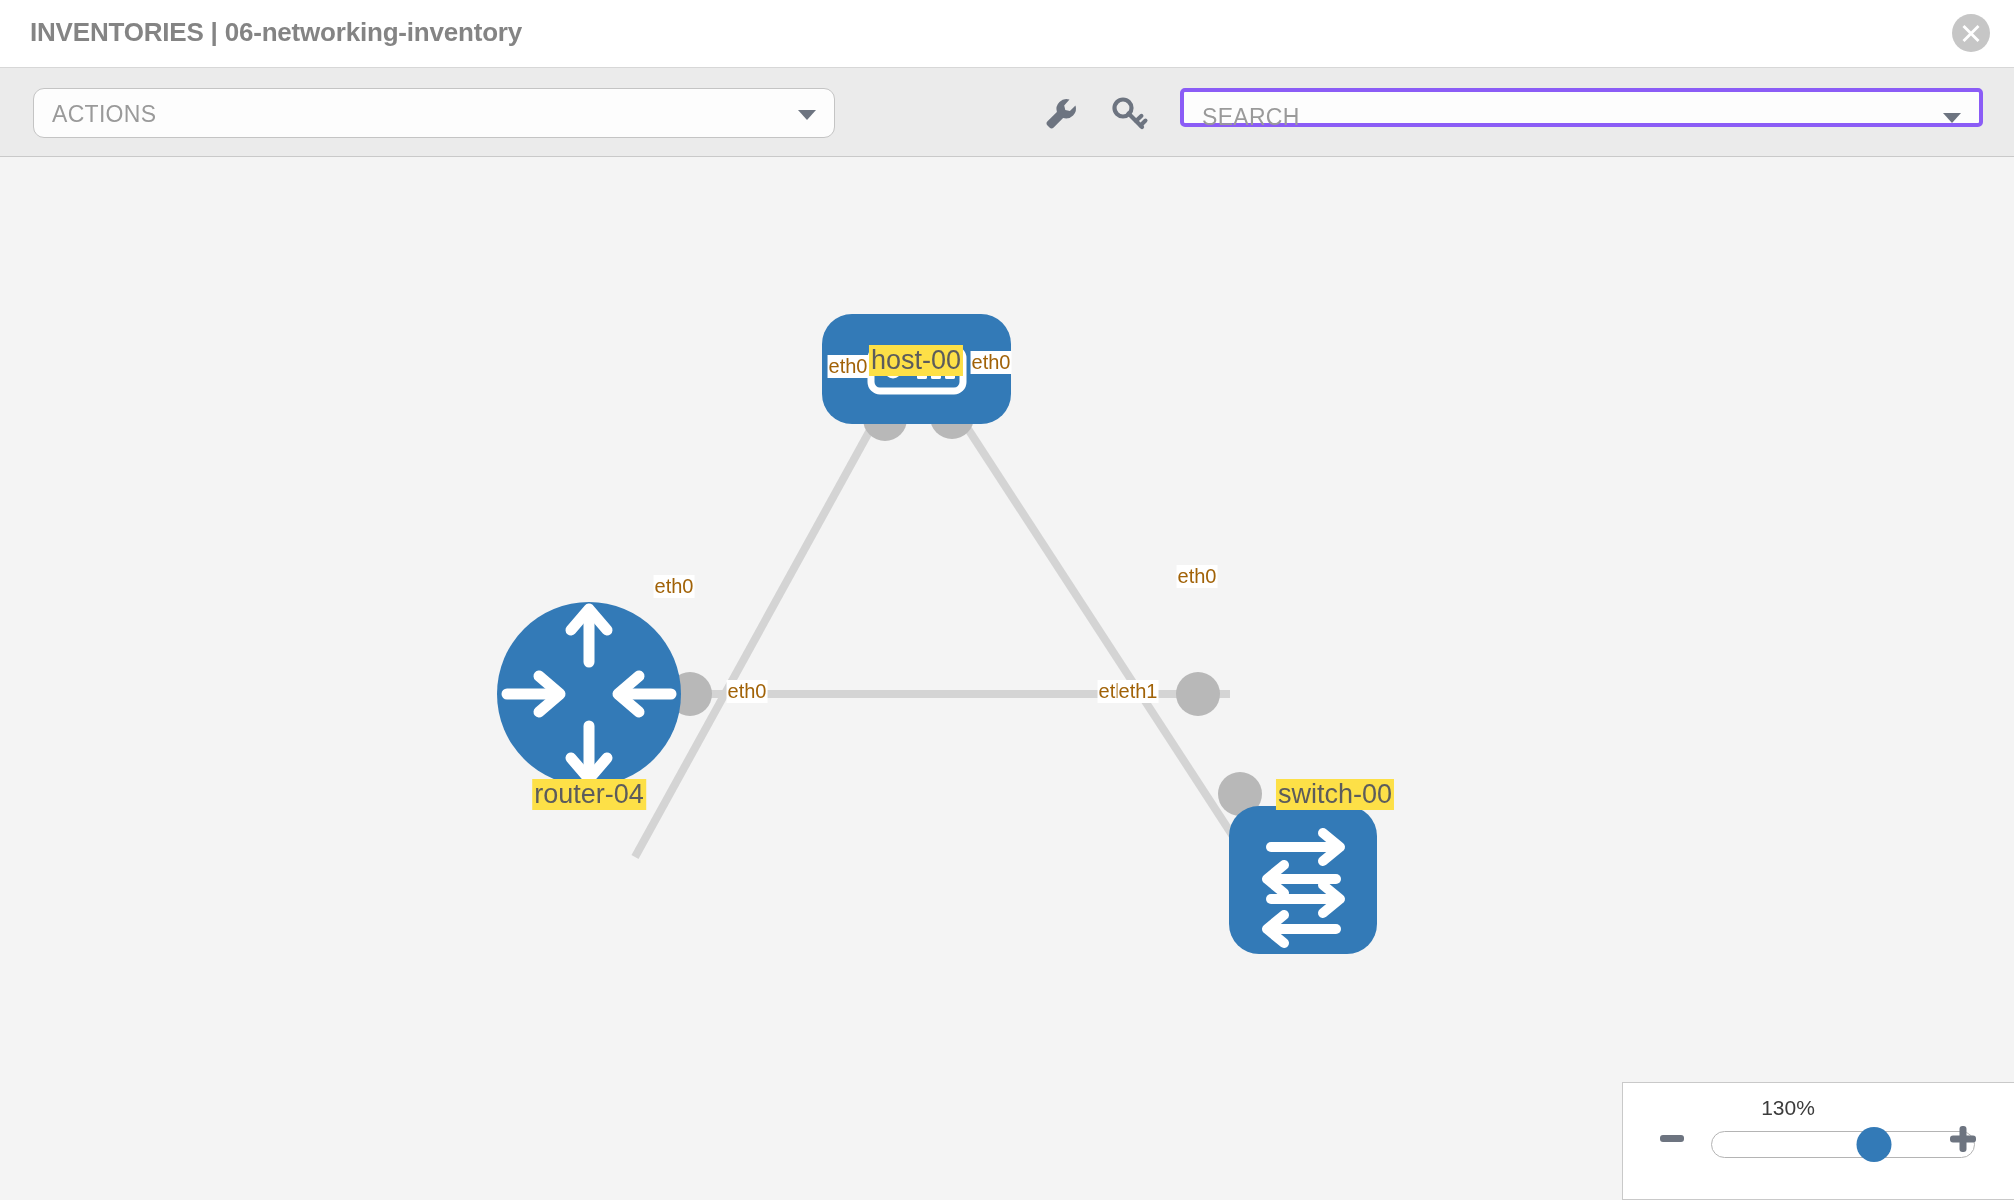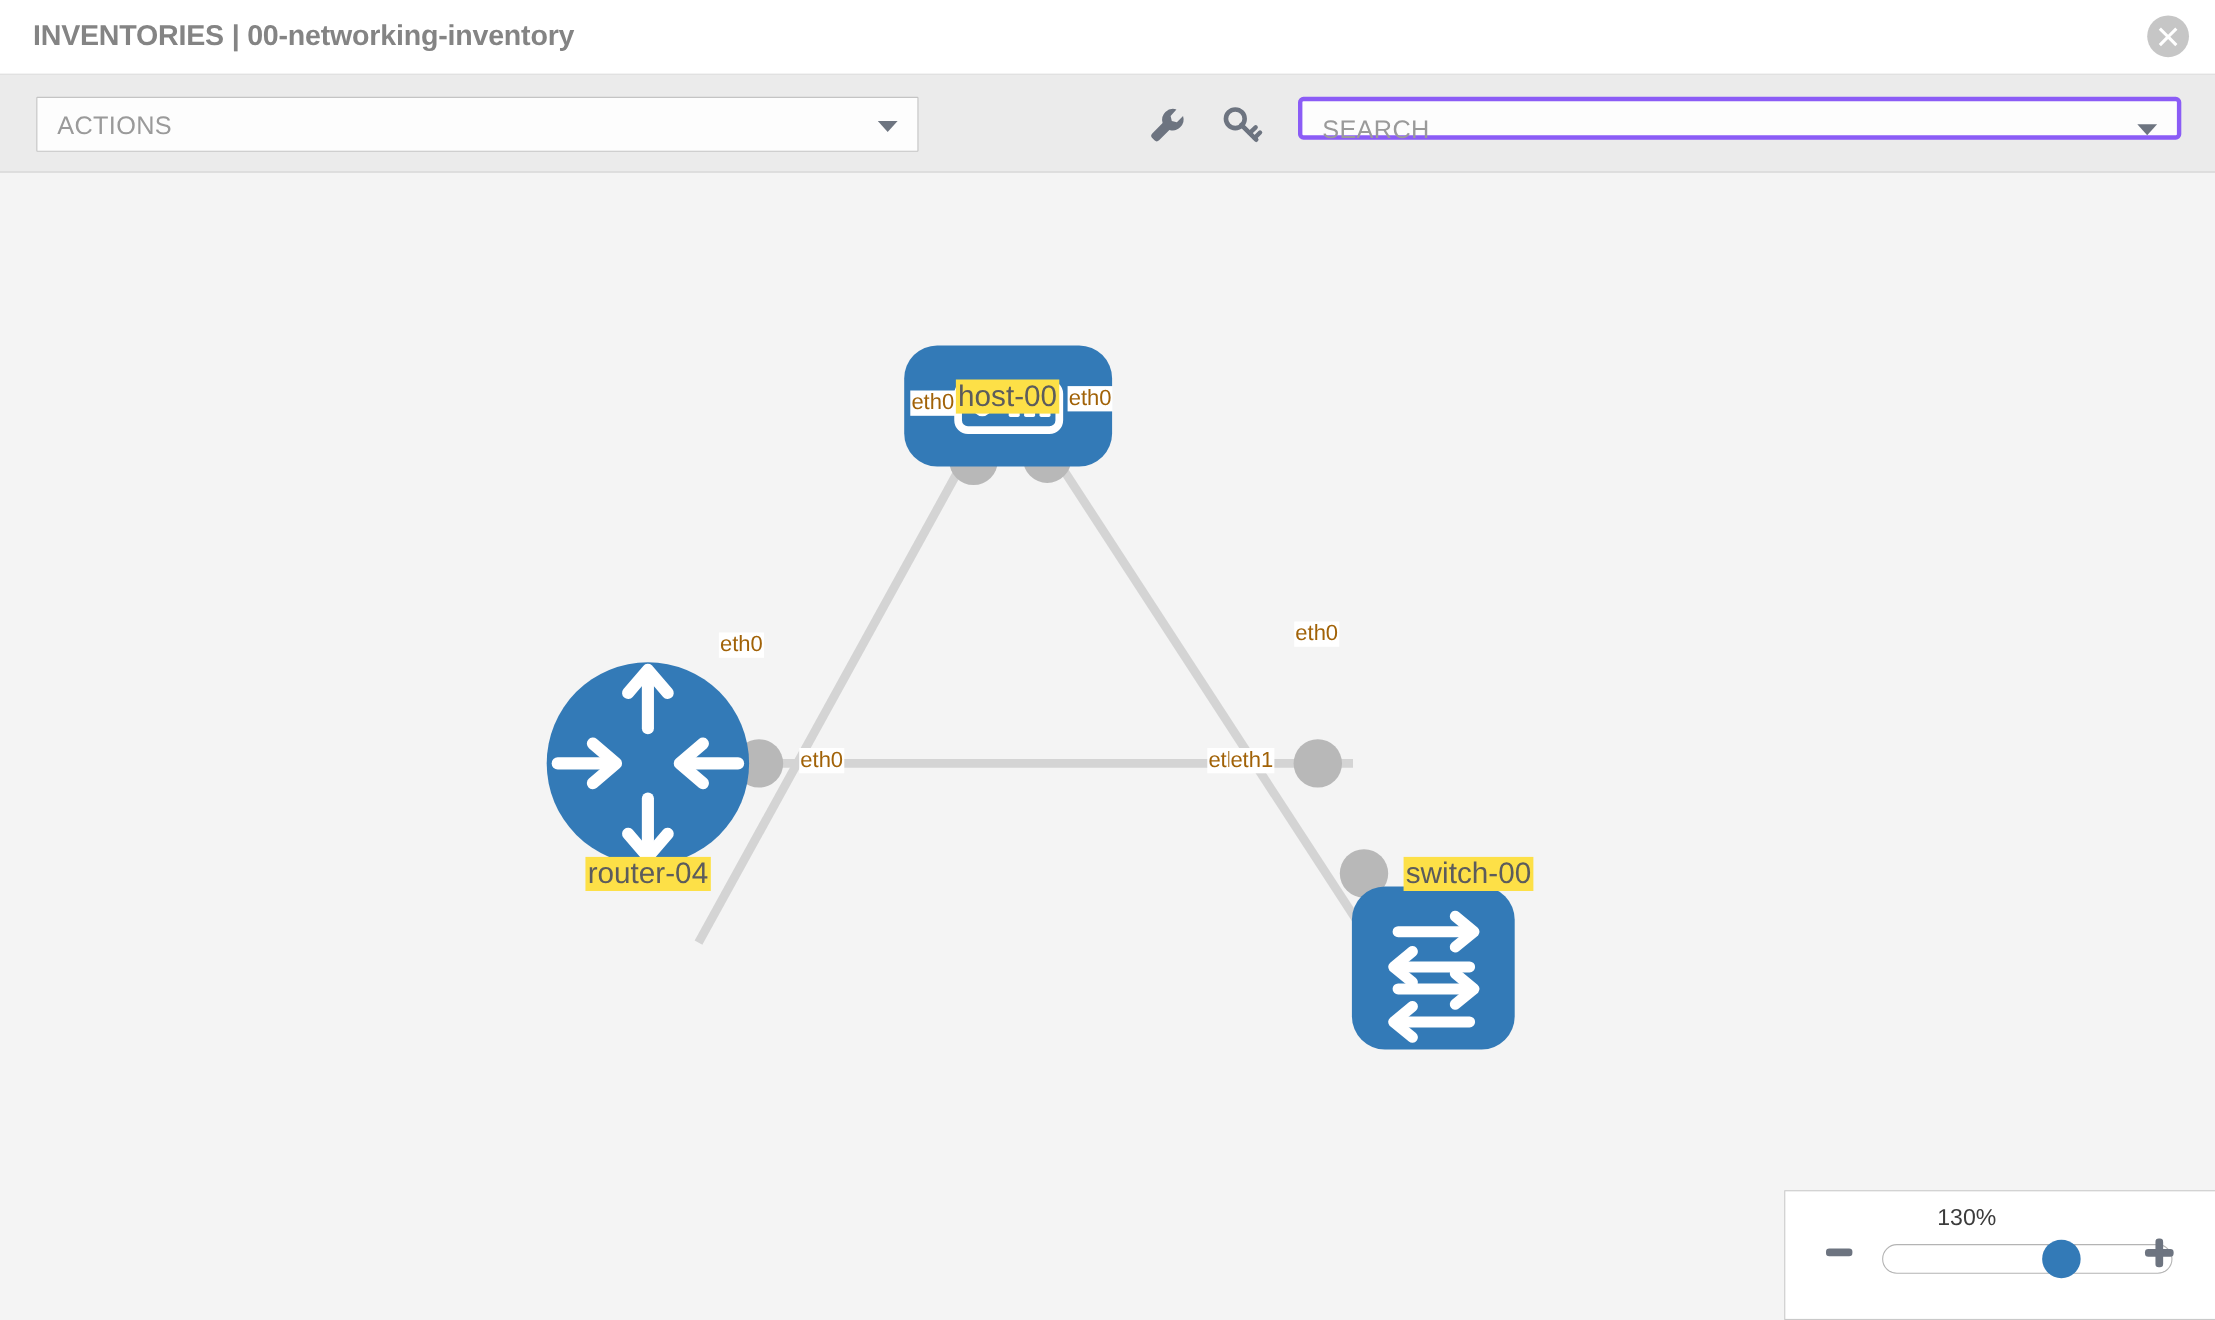--- a/index.html
+++ b/index.html
@@ -36,21 +36,21 @@
   .toolbar {
     position: absolute; top: 68px; left: 0;
     width: 2014px; height: 89px;
     background: #ebebeb;
     border-bottom: 1px solid #c9c9c9;
   }
   .actions-select {
     position: absolute; left: 33px; top: 20px;
     width: 802px; height: 50px;
     background: #fdfdfd;
-    border: 1px solid #c4c4c4; border-radius: 1px;
+    border: 1px solid #c4c4c4; border-radius: 11px;
     cursor: pointer;
   }
   .actions-select .sel-label {
     position: absolute; left: 18px; top: 12px;
     font-size: 23px; color: #9a9a9a; letter-spacing: 0.3px;
   }
   .caret {
     position: absolute; right: 18px; top: 21px;
     width: 0; height: 0;
     border-left: 9px solid transparent;
@@ -139,21 +139,21 @@
     width: 35px; height: 35px; border-radius: 50%;
     background: #337ab7;
     transform: translateX(-50%);
     cursor: grab;
   }
 </style>
 </head>
 <body>
 
 <div class="app-header">
-  <div class="page-title">INVENTORIES | 00-networking-inventory</div>
+  <div class="page-title">INVENTORIES | 06-networking-inventory</div>
   <div class="close-btn">
     <svg width="38" height="38" viewBox="0 0 38 38">
       <path d="M12.5 11 L19 17.5 L25.5 11 L27.5 13 L21 19.5 L27.5 26 L25.5 28 L19 21.5 L12.5 28 L10.5 26 L17 19.5 L10.5 13 Z" fill="#ffffff"></path>
     </svg>
   </div>
 </div>
 
 <div class="toolbar">
 
   <div class="actions-select">

